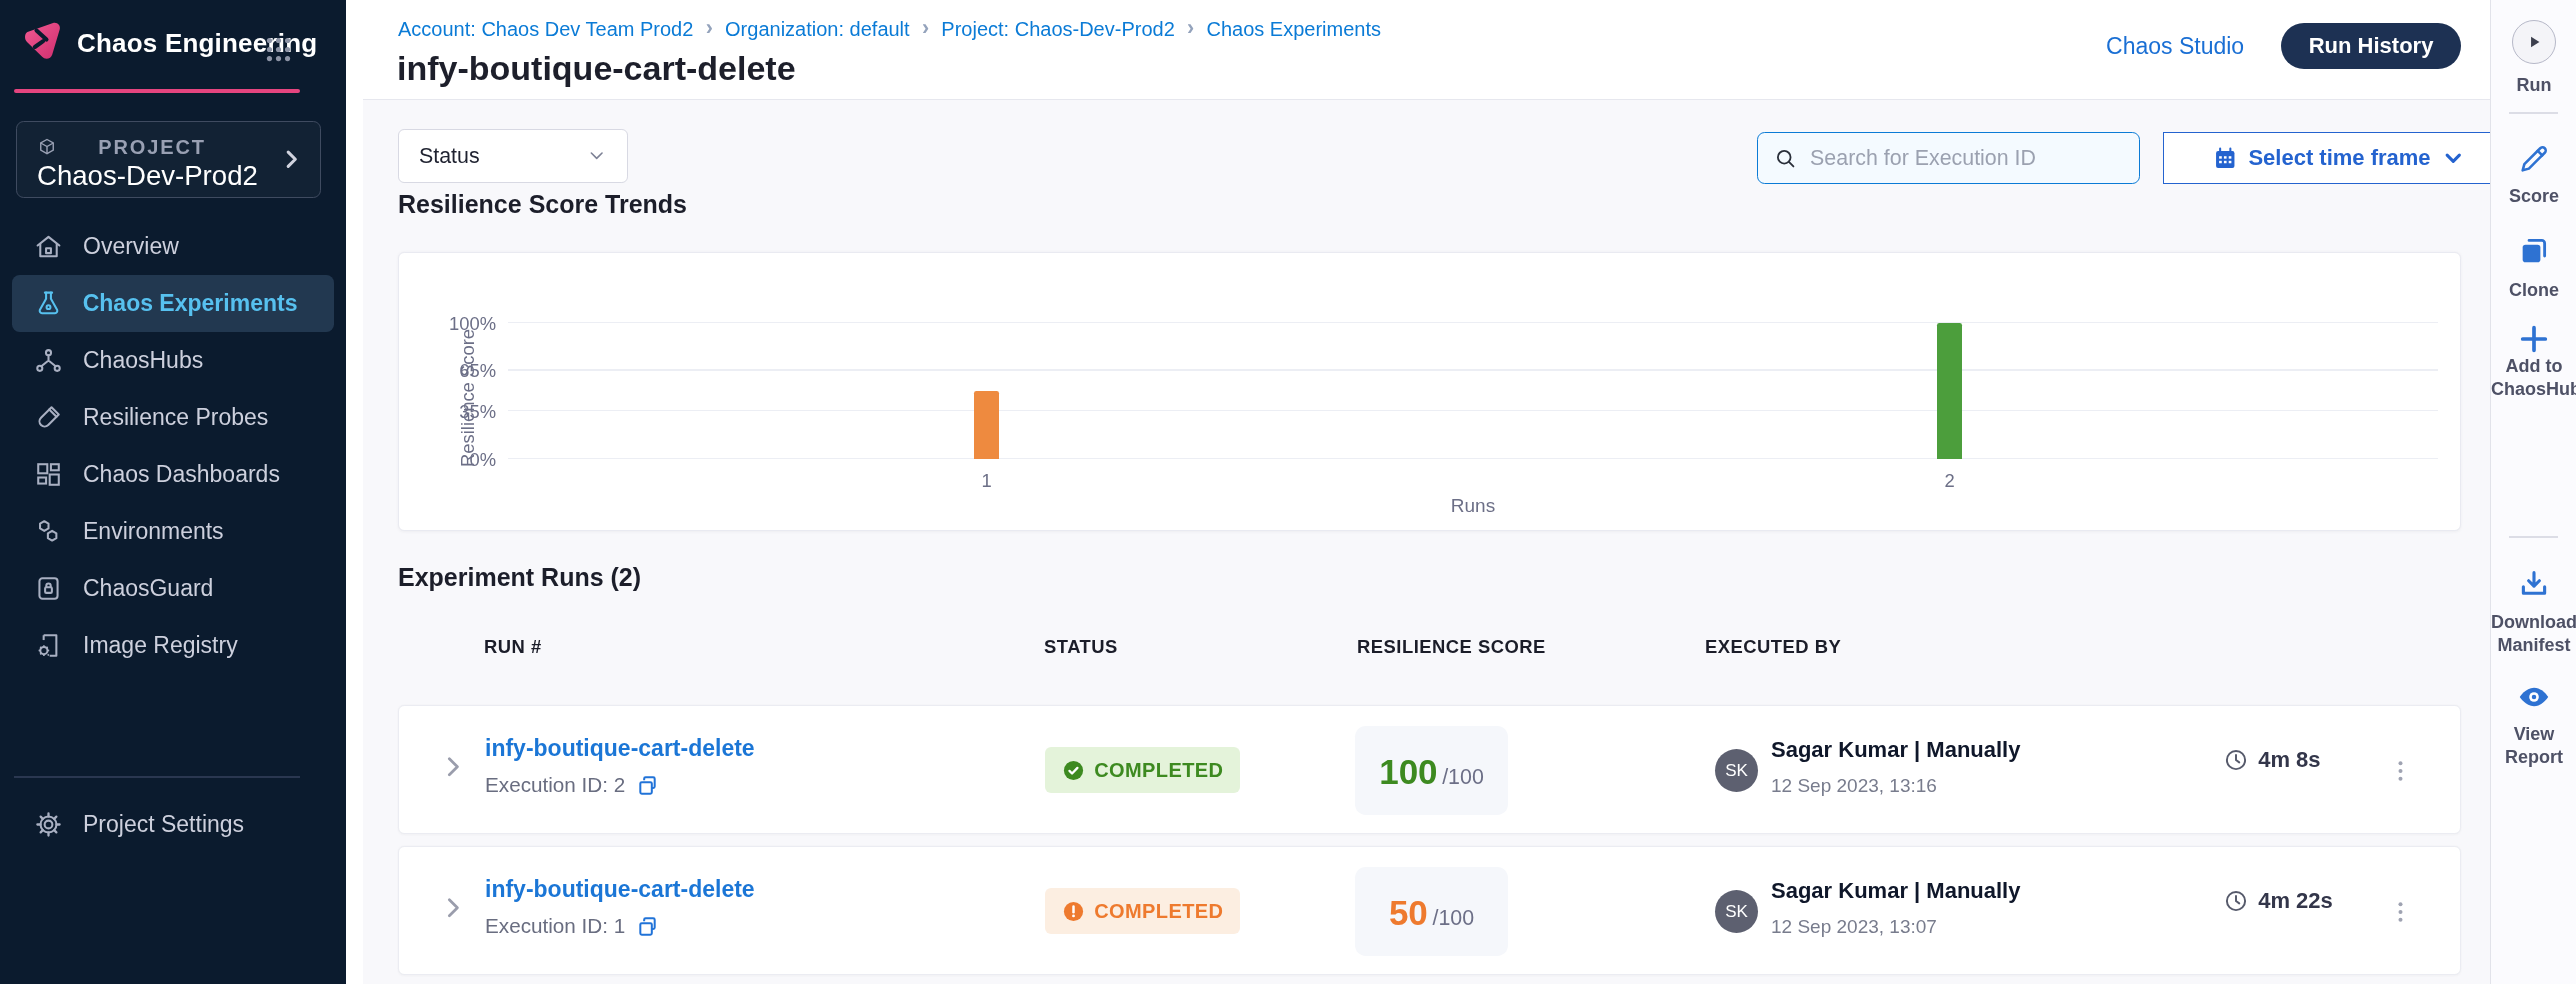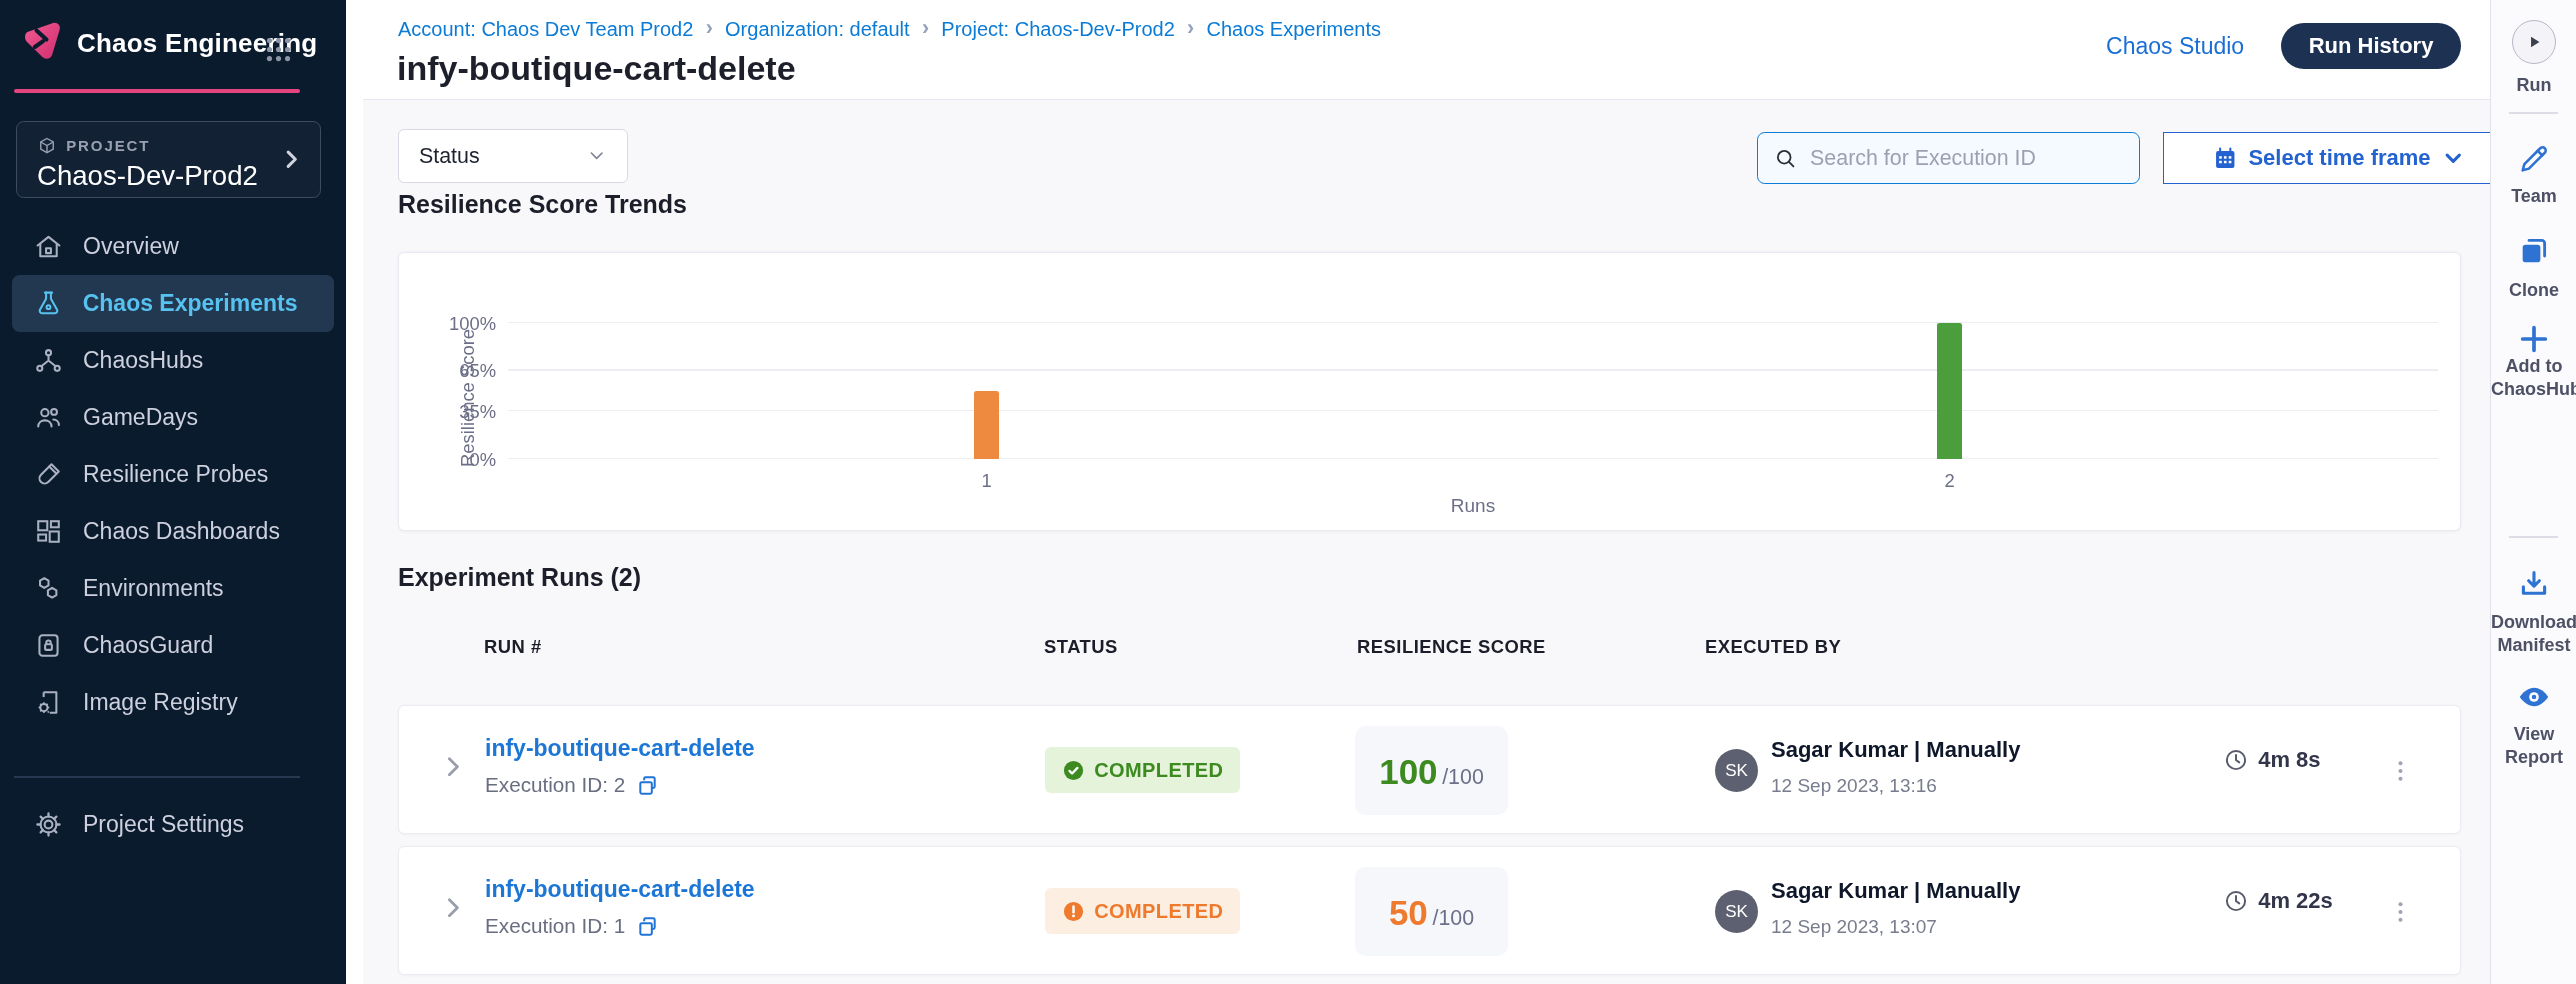--- a/index.html
+++ b/index.html
@@ -12,21 +12,21 @@
   .side-header { position:relative; height:93px; }
   .logo { position:absolute; left:20px; top:18.4px; width:43px; height:43px; }
   .app-title { position:absolute; left:77px; top:27.6px; color:#fff; font-size:26px; font-weight:bold; letter-spacing:0.2px; }
   .grid-icon { position:absolute; left:263px; top:34px; width:31px; height:31px; color:#8D94A6; cursor:pointer; }
   .accent-line { position:absolute; left:13.8px; top:89px; width:286px; height:3.8px; background:#E5457F; border-radius:2.3px; }
 
   .project-card { position:absolute; left:16px; top:121px; width:305px; height:77px;
     border:1.5px solid #3F4B60; border-radius:7.7px; background:rgba(255,255,255,.03); cursor:pointer; }
   .project-label-row { position:absolute; left:20px; top:13.8px; display:flex; align-items:center; gap:9.2px; color:#99A0B3; }
   .project-label-row svg { width:20px; height:20px; }
-  .project-label { font-size:15px; font-weight:bold; letter-spacing:1.9px; }
+  .project-label { font-size:20px; font-weight:bold; letter-spacing:1.9px;margin-left:32px; }
   .project-name { position:absolute; left:20px; top:38px; color:#fff; font-size:27.6px; }
   .project-chevron { position:absolute; right:17px; top:25px; width:24.5px; height:24.5px; color:#D0D3DE; }
 
   .side-nav { position:absolute; left:0; top:218px; width:346px; }
   .nav-item { position:relative; height:57px; display:flex; align-items:center; gap:20px; padding-left:34px;
     color:#CDD0DD; font-size:23px; cursor:pointer; }
   .nav-item svg { width:29px; height:29px; color:#A9B0C2; flex:0 0 auto; }
   .nav-item.active { background:#223850; border-radius:7.7px; margin:0 12.3px; padding-left:21.4px; color:#57C1EF; font-weight:bold; }
   .nav-item.active svg { color:#57C1EF; }
   .side-divider { position:absolute; left:13.8px; top:776px; width:286px; height:1.5px; background:#2A3750; }
@@ -190,29 +190,20 @@
       <div class="nav-item">
         <svg viewBox="0 0 24 24" fill="none" stroke="currentColor" stroke-width="1.7" stroke-linecap="round">
           <circle cx="12" cy="5.5" r="2.1"></circle>
             <circle cx="4.8" cy="18.5" r="2.1"></circle>
             <circle cx="19.2" cy="18.5" r="2.1"></circle>
           <path d="M12 7.6v4.4M12 12l-5.9 4.8M12 12l5.9 4.8"></path>
         </svg>
         <span>ChaosHubs</span>
       </div>
       <div class="nav-item">
-        <svg viewBox="0 0 24 24" fill="none" stroke="currentColor" stroke-width="1.7" stroke-linecap="round">
-          <circle cx="9" cy="8" r="3"></circle>
-            <path d="M3.5 19.5c0-3.1 2.5-5.1 5.5-5.1s5.5 2 5.5 5.1"></path>
-          <circle cx="16.6" cy="7.4" r="2.4"></circle>
-            <path d="M16 13.7c2.7.1 4.6 2 4.6 4.6"></path>
-        </svg>
-        <span>GameDays</span>
-      </div>
-      <div class="nav-item">
         <svg viewBox="0 0 24 24" fill="none" stroke="currentColor" stroke-width="1.7" stroke-linecap="round" stroke-linejoin="round">
           <path d="M14.5 3.5l6 6-8.7 8.7a4.2 4.2 0 0 1-6-6z"></path>
             <path d="M12.6 5.4l6 6"></path>
         </svg>
         <span>Resilience Probes</span>
       </div>
       <div class="nav-item">
         <svg viewBox="0 0 24 24" fill="none" stroke="currentColor" stroke-width="1.7">
           <rect x="3.5" y="3.5" width="7.5" height="7.5"></rect>
             <rect x="14" y="3.5" width="6.5" height="5"></rect>
@@ -435,21 +426,21 @@
           <path d="M8.5 5.8L18.5 12 8.5 18.2z"></path>
         </svg>
     </div>
     <div class="rail-label" style="top:74px">Run</div>
     <div class="rail-divider" style="top:112px"></div>
 
     <svg class="rail-icon" style="top:142px" viewBox="0 0 24 24" fill="none" stroke="currentColor" stroke-width="1.8" stroke-linecap="round" stroke-linejoin="round">
       <path d="M4 20l1.2-4.4L16.4 4.4a2.2 2.2 0 0 1 3.2 3.2L8.4 18.8z"></path>
         <path d="M14.6 6.2l3.2 3.2"></path>
     </svg>
-    <div class="rail-label" style="top:185px">Team</div>
+    <div class="rail-label" style="top:185px">Score</div>
 
     <svg class="rail-icon" style="top:234px" viewBox="0 0 24 24">
       <path d="M8.5 4.5h9a2 2 0 0 1 2 2v9" fill="none" stroke="currentColor" stroke-width="2" stroke-linecap="round"></path>
       <rect x="4" y="7.5" width="12.5" height="12.5" rx="2" fill="currentColor"></rect>
     </svg>
     <div class="rail-label" style="top:279px">Clone</div>
 
     <svg class="rail-icon" style="top:322px" viewBox="0 0 24 24" fill="none" stroke="currentColor" stroke-width="2.6" stroke-linecap="round">
         <path d="M12 4v16M4 12h16"></path>
       </svg>

